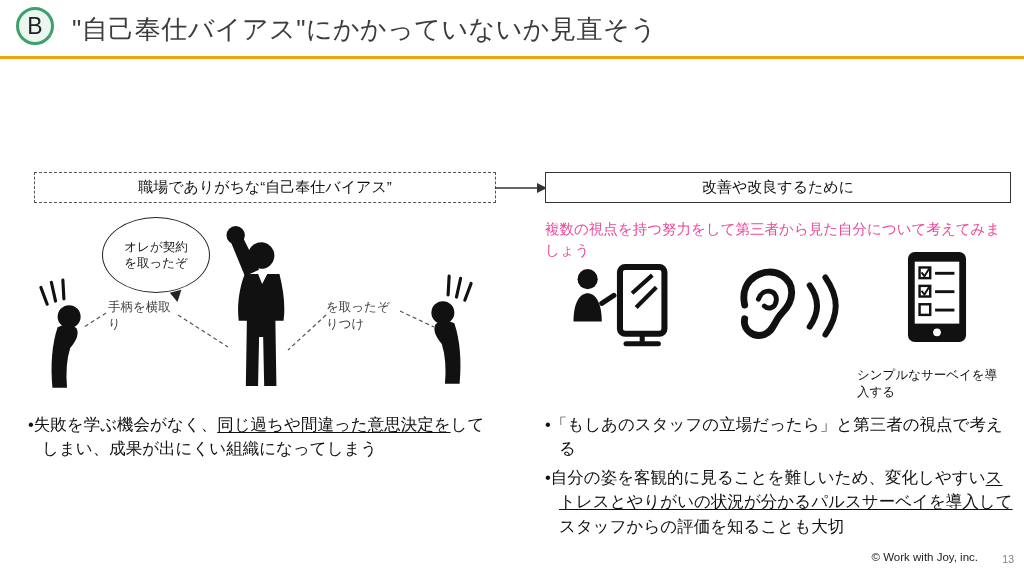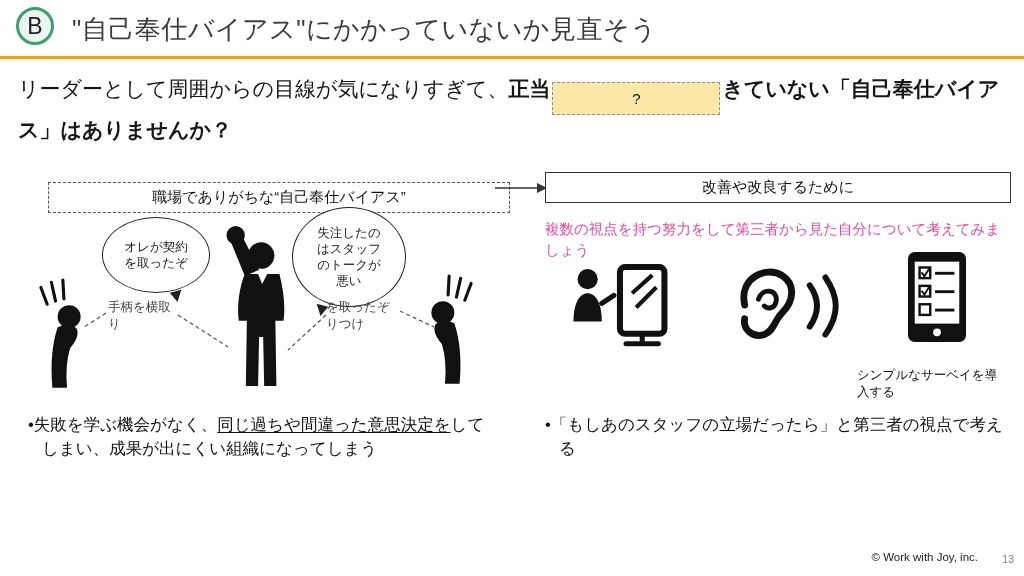--- a/index.html
+++ b/index.html
@@ -17,21 +17,21 @@
   .accent-rule{position:absolute;left:0;top:56px;width:1024px;height:3px;background:#F0A30A;}
   
   .lead{position:absolute;left:18px;top:74px;width:986px;margin:0;font-size:21px;line-height:1.45;color:#161616;}
   .b{font-weight:700;}
   .redaction{
     display:inline-block;width:168px;height:33px;background:#FBE8A9;border:1px dashed #8f8f8f;
     text-align:center;vertical-align:-8px;line-height:31px;font-size:15px;margin:0 2px;box-sizing:border-box;font-weight:400;
   }
   
   .panel-header{position:absolute;top:172px;height:31px;display:flex;align-items:center;justify-content:center;font-size:15px;background:#fff;box-sizing:border-box;color:#111;}
-  .panel-left{left:48px;width:462px;border:1.5px dashed #555;margin-top:10px;}
+  .panel-left{left:34px;width:462px;border:1.5px dashed #555;}
   .panel-right{left:545px;width:466px;border:1.5px solid #333;}
   .connector{position:absolute;left:495px;top:182px;width:52px;height:12px;}
   
   .illustration{position:absolute;left:20px;top:205px;width:480px;height:200px;}
   .leaders{position:absolute;left:0;top:0;width:100%;height:100%;}
   .bubble{
     position:absolute;border:1.3px solid #222;border-radius:50%;background:#fff;
     display:flex;align-items:center;justify-content:center;text-align:center;
     font-size:12.5px;line-height:1.3;
   }
@@ -73,21 +73,20 @@
 <body>
 
 <div class="slide">
 
   <div class="badge">
     <span>B</span>
   </div>
   <h1 class="title">"自己奉仕バイアス"にかかっていないか見直そう</h1>
   <div class="accent-rule"></div>
 
-  <p class="lead"><span>リーダーとして周囲からの目線が気になりすぎて、</span><span class="b">正当</span><span class="redaction"><span>?</span></span><span class="b">きていない「自己奉仕バイアス」はありませんか？</span></p>
 
   <div class="panel-header panel-left">
     <span>職場でありがちな“自己奉仕バイアス”</span>
   </div>
   <svg class="connector" viewBox="0 0 52 12">
     <line x1="0" y1="6" x2="42" y2="6" stroke="#333" stroke-width="1.5"></line>
     <polygon points="42,1 52,6 42,11" fill="#333"></polygon>
   </svg>
   <div class="panel-header panel-right">
     <span>改善や改良するために</span>
@@ -133,26 +132,20 @@
           <line x1="33" y1="3" x2="32" y2="21"></line>
         </g>
         <circle cx="27" cy="38" r="11" fill="#111"></circle>
         <path d="M38 48 Q46 72 43 106 L29 106 Q31 84 26 68 Q16 56 20 49 Q27 43 38 48 Z" fill="#111"></path>
       </svg>
     </div>
 
     <div class="bubble bubble1 preline">
       <span>オレが契約
 を取ったぞ</span>
-    </div>
-    <div class="bubble bubble2 preline">
-      <span>失注したの
-はスタッフ
-のトークが
-悪い</span>
     </div>
 
     <div class="ill-label label1 preline">手柄を横取
 り</div>
     <div class="ill-label label2 preline">を取ったぞ
 りつけ</div>
   </div>
 
   <div class="improvement">
     <p class="imp-intro">複数の視点を持つ努力をして第三者から見た自分について考えてみましょう</p>
@@ -197,18 +190,19 @@
 
     <div class="caption cap-survey">シンプルなサーベイを導入する</div>
   </div>
 
   <div class="bullets bullets-left">
     <p class="bullet"><span>•失敗を学ぶ機会がなく、</span><span class="u">同じ過ちや間違った意思決定を</span><span>してしまい、成果が出にくい組織になってしまう</span></p>
   </div>
 
   <div class="bullets bullets-right">
     <p class="bullet"><span>•「もしあのスタッフの立場だったら」と第三者の視点で考える</span></p>
+    <p class="bullet"><span>•自分の姿を客観的に見ることを難しいため、変化しやすい</span><span class="u">ストレスとやりがいの状況が分かるパルスサーベイを導入して</span><span>スタッフからの評価を知ることも大切</span></p>
   </div>
 
   <div class="footer-copy">© Work with Joy, inc.</div>
   <div class="page-num">13</div>
 
 </div>
 
 </body></html>

